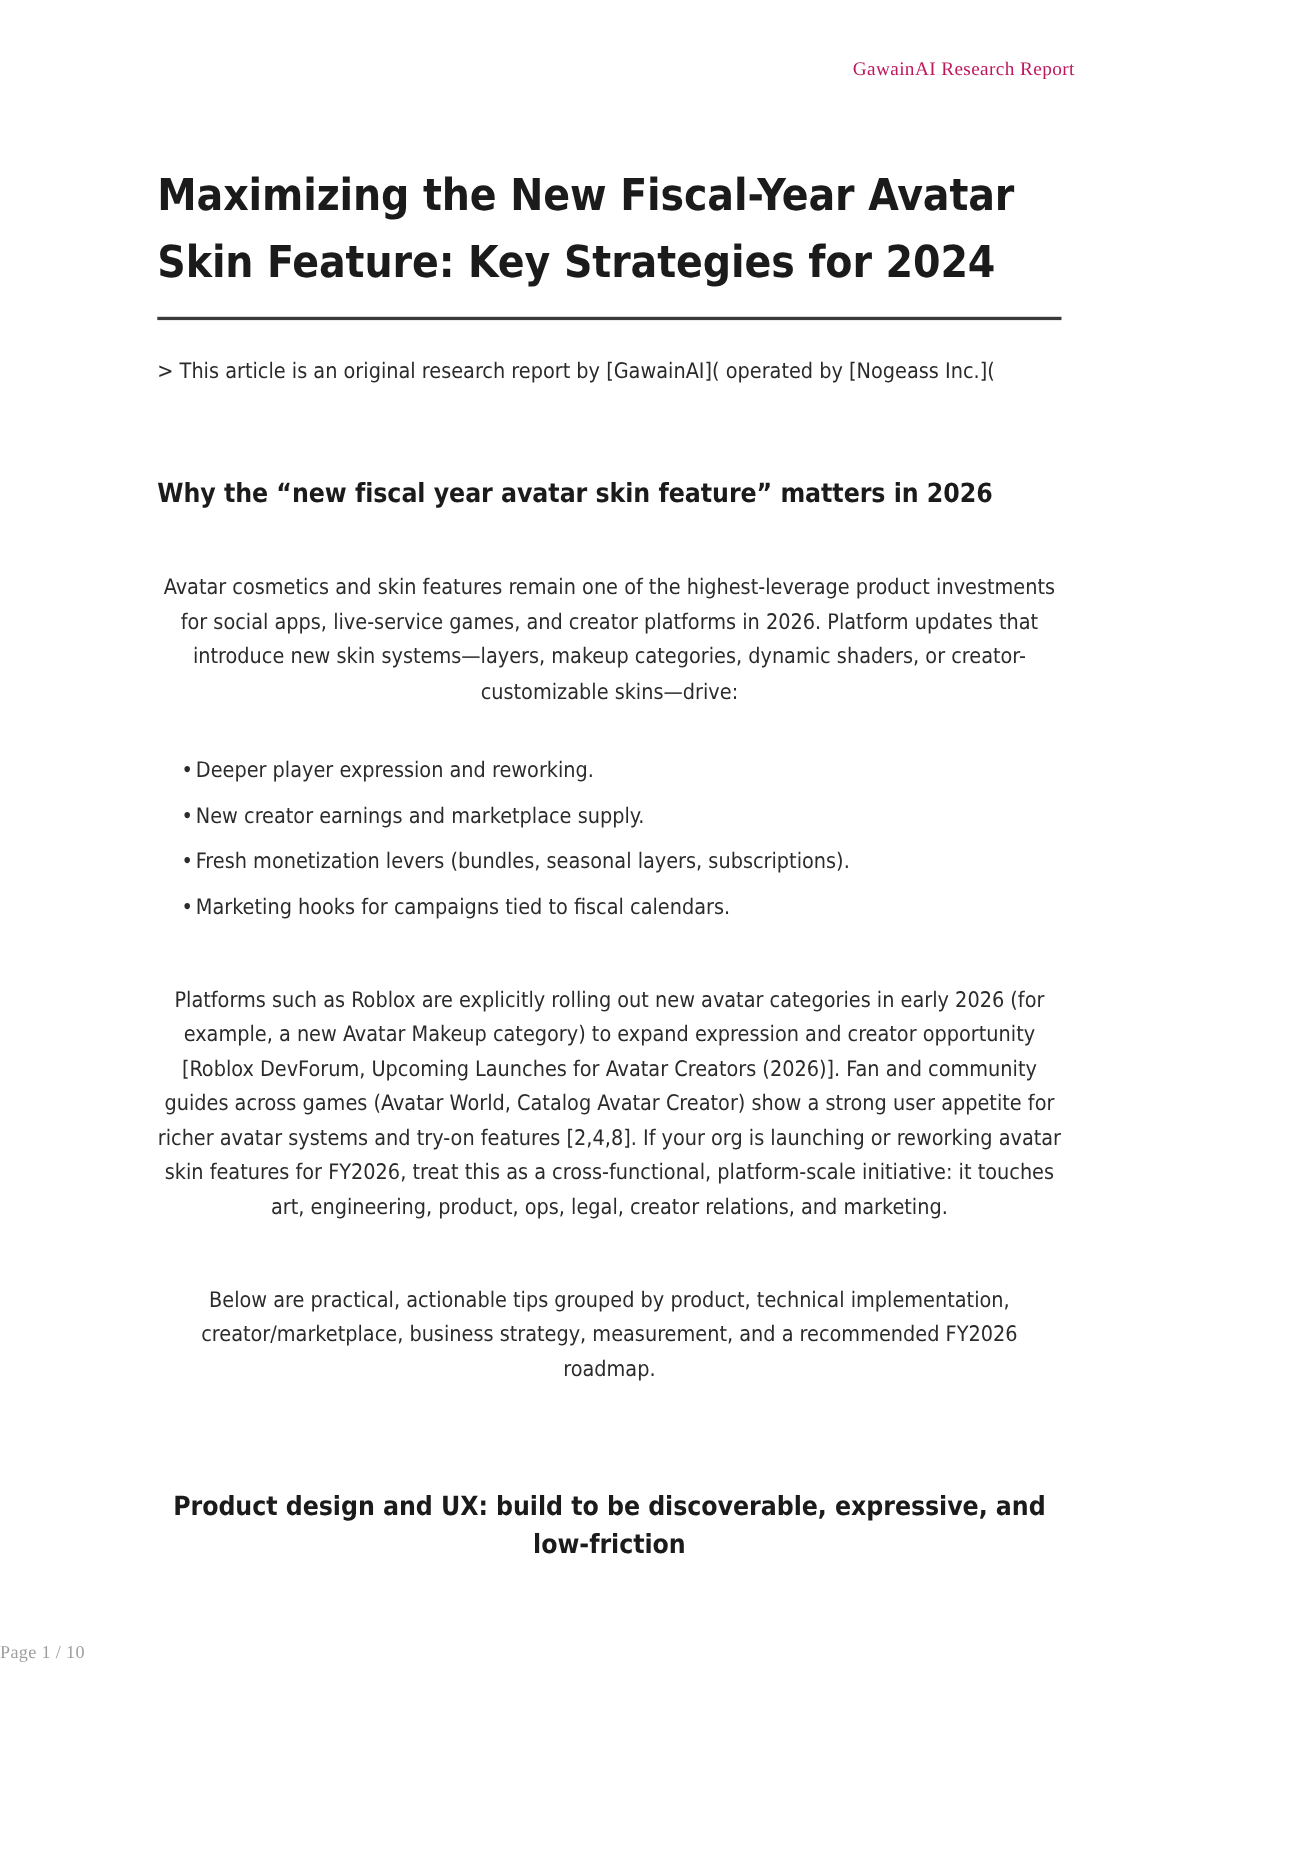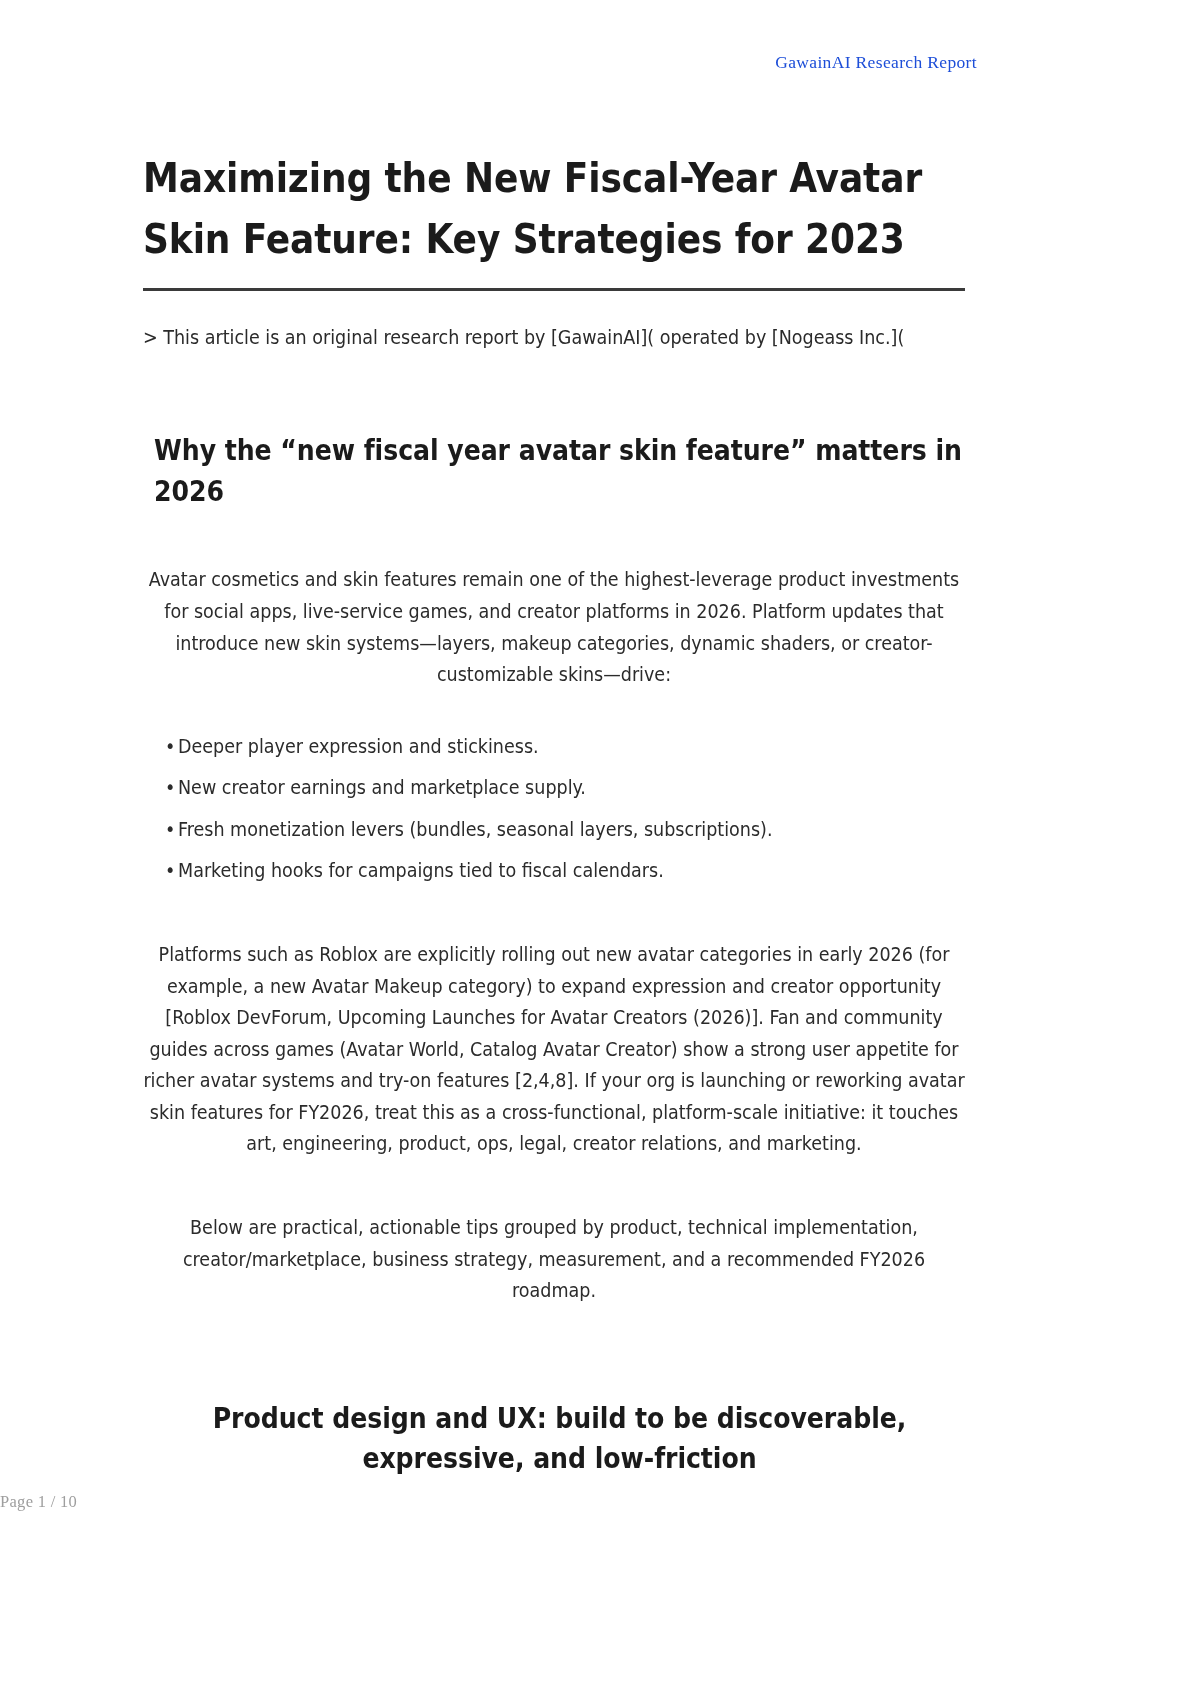--- a/index.html
+++ b/index.html
@@ -21,21 +21,21 @@
   }
 
   
   .running-header {
     position: absolute;
     top: 52px;
     right: 214px;
     font-family: "Liberation Serif", "DejaVu Serif", serif;
     font-size: 17.5px;
     letter-spacing: 0.35px;
-    color: #1d4ed8;
+    color: #be185d;
     white-space: nowrap;
   }
 
   
   .content {
     position: absolute;
     left: 143px;
     top: 148px;
     width: 822px;
   }
@@ -59,22 +59,22 @@
 
   p.blockquote-line {
     margin: 31px 0 0 0;
     font-size: 19.5px;
     line-height: 1.62;
     color: #2a2a2a;
     font-weight: 400;
   }
 
   h2.section-title {
-    margin: 78px 0 0 11px;
-    font-size: 28px;
+    margin: 78px 0 0 0;
+    font-size: 24px;
     line-height: 1.45;
     font-weight: 700;
     color: #1b1b1b;
     letter-spacing: -0.05px;
   }
 
   p.body-para {
     margin: 52px 0 0 0;
     font-size: 19.5px;
     line-height: 1.62;
@@ -120,32 +120,32 @@
 </style>
 </head>
 <body>
 
 <div class="page">
 
   <div class="running-header">GawainAI Research Report</div>
 
   <div class="content">
 
-    <h1 class="doc-title">Maximizing the New Fiscal-Year Avatar Skin Feature: Key Strategies for 2023</h1>
+    <h1 class="doc-title">Maximizing the New Fiscal-Year Avatar Skin Feature: Key Strategies for 2024</h1>
 
     <div class="title-rule"></div>
 
     <p class="blockquote-line">&gt; This article is an original research report by [GawainAI]( operated by [Nogeass Inc.](</p>
 
     <h2 class="section-title">Why the “new fiscal year avatar skin feature” matters in 2026</h2>
 
     <p class="body-para">Avatar cosmetics and skin features remain one of the highest-leverage product investments for social apps, live-service games, and creator platforms in 2026. Platform updates that introduce new skin systems—layers, makeup categories, dynamic shaders, or creator-customizable skins—drive:</p>
 
     <ul class="bullet-list">
-      <li><span class="bullet-glyph">•</span><span>Deeper player expression and stickiness.</span></li>
+      <li><span class="bullet-glyph">•</span><span>Deeper player expression and reworking.</span></li>
       <li><span class="bullet-glyph">•</span><span>New creator earnings and marketplace supply.</span></li>
       <li><span class="bullet-glyph">•</span><span>Fresh monetization levers (bundles, seasonal layers, subscriptions).</span></li>
       <li><span class="bullet-glyph">•</span><span>Marketing hooks for campaigns tied to fiscal calendars.</span></li>
     </ul>
 
     <p class="body-para">Platforms such as Roblox are explicitly rolling out new avatar categories in early 2026 (for example, a new Avatar Makeup category) to expand expression and creator opportunity [Roblox DevForum, Upcoming Launches for Avatar Creators (2026)]. Fan and community guides across games (Avatar World, Catalog Avatar Creator) show a strong user appetite for richer avatar systems and try-on features [2,4,8]. If your org is launching or reworking avatar skin features for FY2026, treat this as a cross-functional, platform-scale initiative: it touches art, engineering, product, ops, legal, creator relations, and marketing.</p>
 
     <p class="body-para">Below are practical, actionable tips grouped by product, technical implementation, creator/marketplace, business strategy, measurement, and a recommended FY2026 roadmap.</p>
 
     <h2 class="section-title last">Product design and UX: build to be discoverable, expressive, and low-friction</h2>

